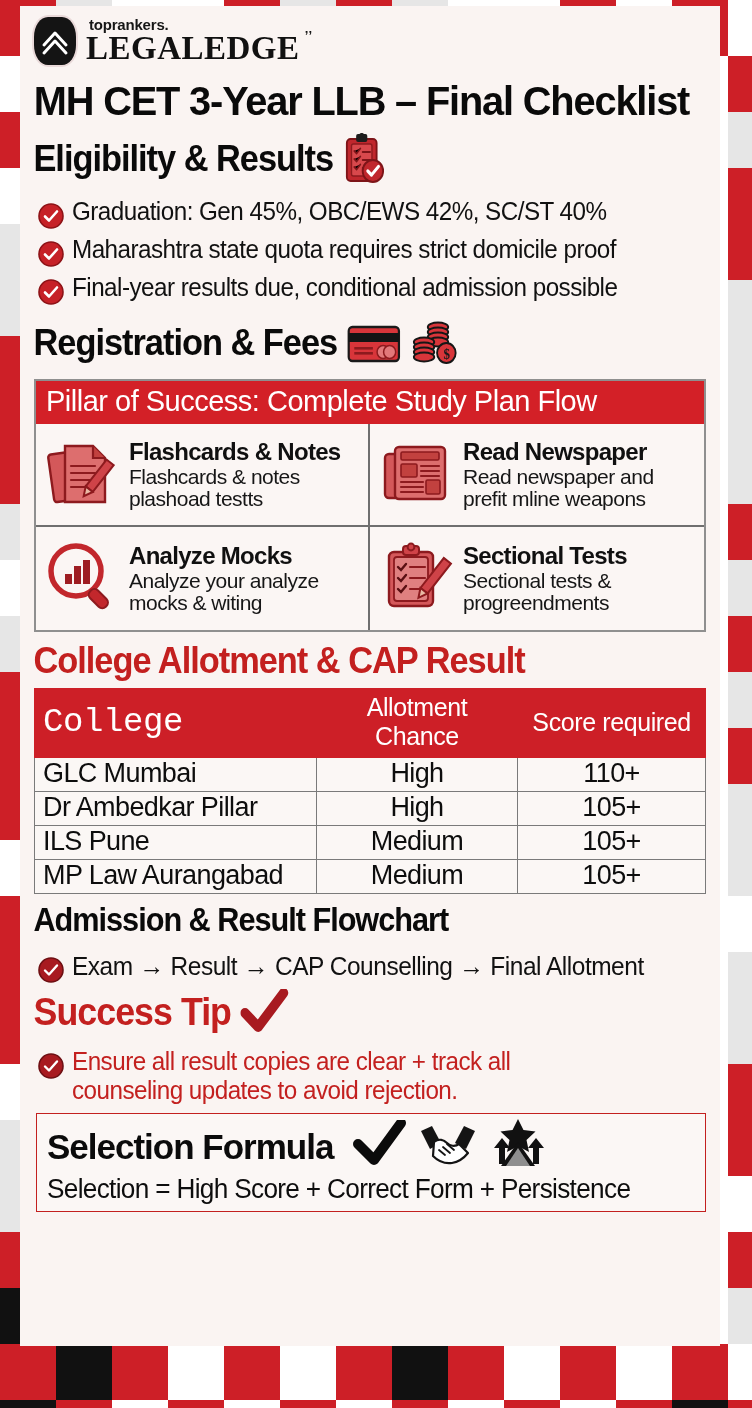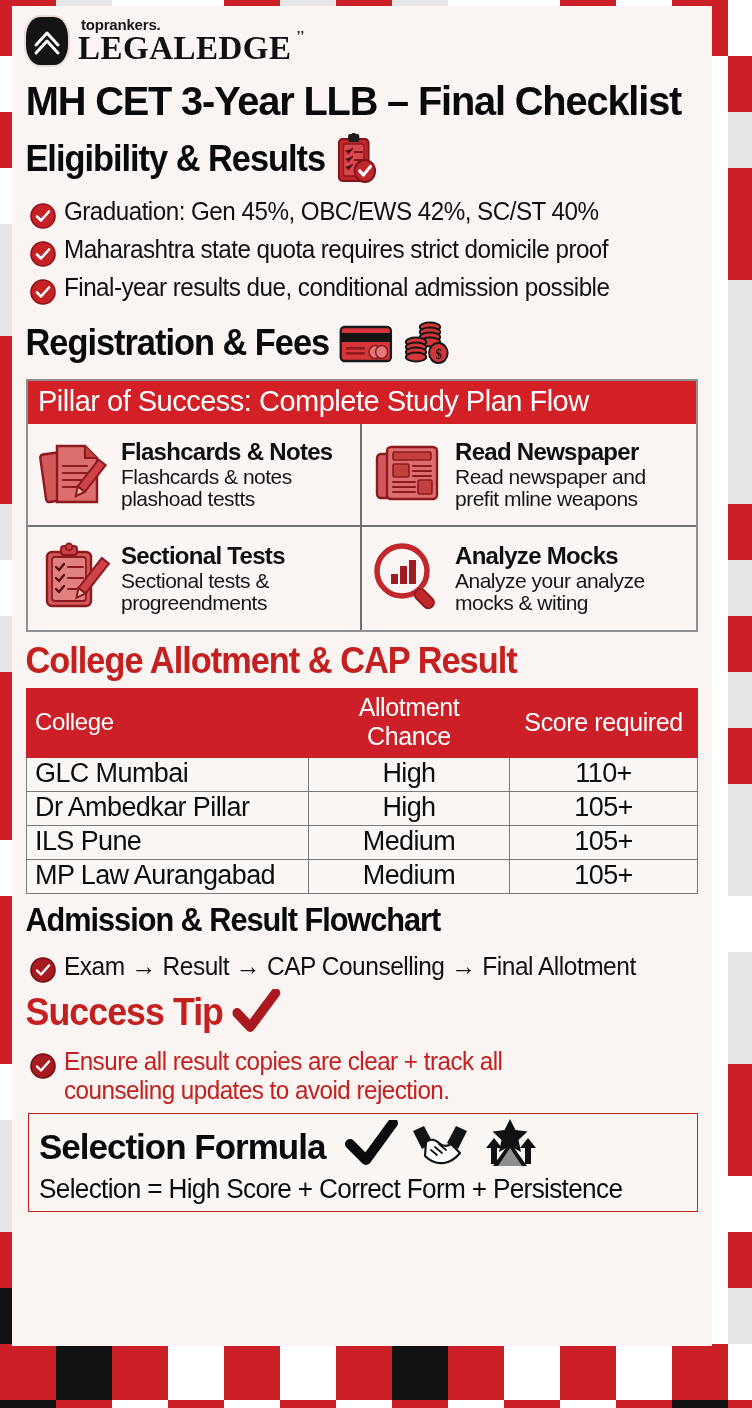--- a/index.html
+++ b/index.html
@@ -22,21 +22,21 @@
     z-index: 0;
   }
   .chk {
     position: absolute;
     width: 56px; height: 56px;
   }
 
   
   #content {
     position: absolute;
-    left: 12px; top: 6px;
+    left: 20px; top: 6px;
     width: 700px; height: 1340px;
     background: #faf4f2;
     z-index: 5;
     padding: 4px 6px 0 6px;
   }
 
   
   .logo-row { display: flex; align-items: center; height: 62px; padding-left: 8px; }
   .logo-badge {
     width: 42px; height: 48px;
@@ -166,21 +166,21 @@
   }
   .tbl thead th {
     background: #cd1f27;
     color: #fff;
     font-weight: normal;
     font-size: 25px;
     letter-spacing: -0.4px;
     border-color: #cd1f27;
     padding-top: 4px; padding-bottom: 6px;
   }
-  .tbl thead th.c1 { text-align: left; font-size: 24px; }
+  .tbl thead th.c1 { text-align: left; font-size: 34px; font-family: Liberation Mono, monospace; }
   .tbl tbody td {
     background: #fbf7f5;
     font-size: 27px; color: #0d0d0d;
     letter-spacing: -0.6px;
     text-align: center;
     padding-top: 0px; padding-bottom: 2px;
   }
   .tbl tbody td.c1 { text-align: left; }
   .col1 { width: 42%; }
   .col2 { width: 30%; }
@@ -481,20 +481,38 @@
           </span>
           <span class="ptxt">
             <span class="phead">Read Newspaper</span>
             <div class="pdesc">Read newspaper and prefit mline weapons</div>
           </span>
         </div>
 
         <div class="pcell">
           <span class="picon">
             <svg width="74" height="74" viewBox="0 0 74 74">
+              <circle cx="31" cy="31" r="25" fill="none" stroke="#c2272c" stroke-width="5.5"></circle>
+              <g fill="#9e1d22">
+                <rect x="20" y="34" width="7" height="10"></rect>
+                <rect x="29" y="26" width="7" height="18"></rect>
+                <rect x="38" y="20" width="7" height="24"></rect>
+              </g>
+              <rect x="48" y="48" width="11" height="22" rx="5" fill="#c2272c" stroke="#8d1a1e" stroke-width="2" transform="rotate(-45 53 59)"></rect>
+            </svg>
+          </span>
+          <span class="ptxt">
+            <span class="phead">Analyze Mocks</span>
+            <div class="pdesc">Analyze your analyze mocks &amp; witing</div>
+          </span>
+        </div>
+
+        <div class="pcell">
+          <span class="picon">
+            <svg width="74" height="74" viewBox="0 0 74 74">
               <rect x="10" y="12" width="44" height="54" rx="5" fill="#d4585a" stroke="#8d1a1e" stroke-width="2.4"></rect>
               <rect x="15" y="17" width="34" height="44" rx="3" fill="#e08080" stroke="#8d1a1e" stroke-width="1.8"></rect>
               <rect x="24" y="6" width="16" height="9" rx="3" fill="#cf4348" stroke="#8d1a1e" stroke-width="2"></rect>
               <circle cx="32" cy="7" r="3.4" fill="#cf4348" stroke="#8d1a1e" stroke-width="2"></circle>
               <g stroke="#5a0f12" stroke-width="2.4" stroke-linecap="round" fill="none">
                 <path d="M19 27 l3 3 l5 -6"></path>
                   <path d="M19 38 l3 3 l5 -6"></path>
                   <path d="M19 49 l3 3 l5 -6"></path>
               </g>
               <g stroke="#8d1a1e" stroke-width="2.2" stroke-linecap="round">
@@ -504,38 +522,20 @@
               </g>
               <g transform="rotate(38 54 40)">
                 <rect x="49" y="16" width="9" height="38" fill="#cf4348" stroke="#8d1a1e" stroke-width="2"></rect>
                 <path d="M49 54 l4.5 9 l4.5 -9 z" fill="#e9b9a4" stroke="#8d1a1e" stroke-width="2"></path>
               </g>
             </svg>
           </span>
           <span class="ptxt">
             <span class="phead">Sectional Tests</span>
             <div class="pdesc">Sectional tests &amp; progreendments</div>
-          </span>
-        </div>
-
-        <div class="pcell">
-          <span class="picon">
-            <svg width="74" height="74" viewBox="0 0 74 74">
-              <circle cx="31" cy="31" r="25" fill="none" stroke="#c2272c" stroke-width="5.5"></circle>
-              <g fill="#9e1d22">
-                <rect x="20" y="34" width="7" height="10"></rect>
-                <rect x="29" y="26" width="7" height="18"></rect>
-                <rect x="38" y="20" width="7" height="24"></rect>
-              </g>
-              <rect x="48" y="48" width="11" height="22" rx="5" fill="#c2272c" stroke="#8d1a1e" stroke-width="2" transform="rotate(-45 53 59)"></rect>
-            </svg>
-          </span>
-          <span class="ptxt">
-            <span class="phead">Analyze Mocks</span>
-            <div class="pdesc">Analyze your analyze mocks &amp; witing</div>
           </span>
         </div>
 
       </div>
     </div>
 
     <div class="sec-head red" style="margin-top:8px;">
       <span>College Allotment &amp; CAP Result</span>
     </div>
 

